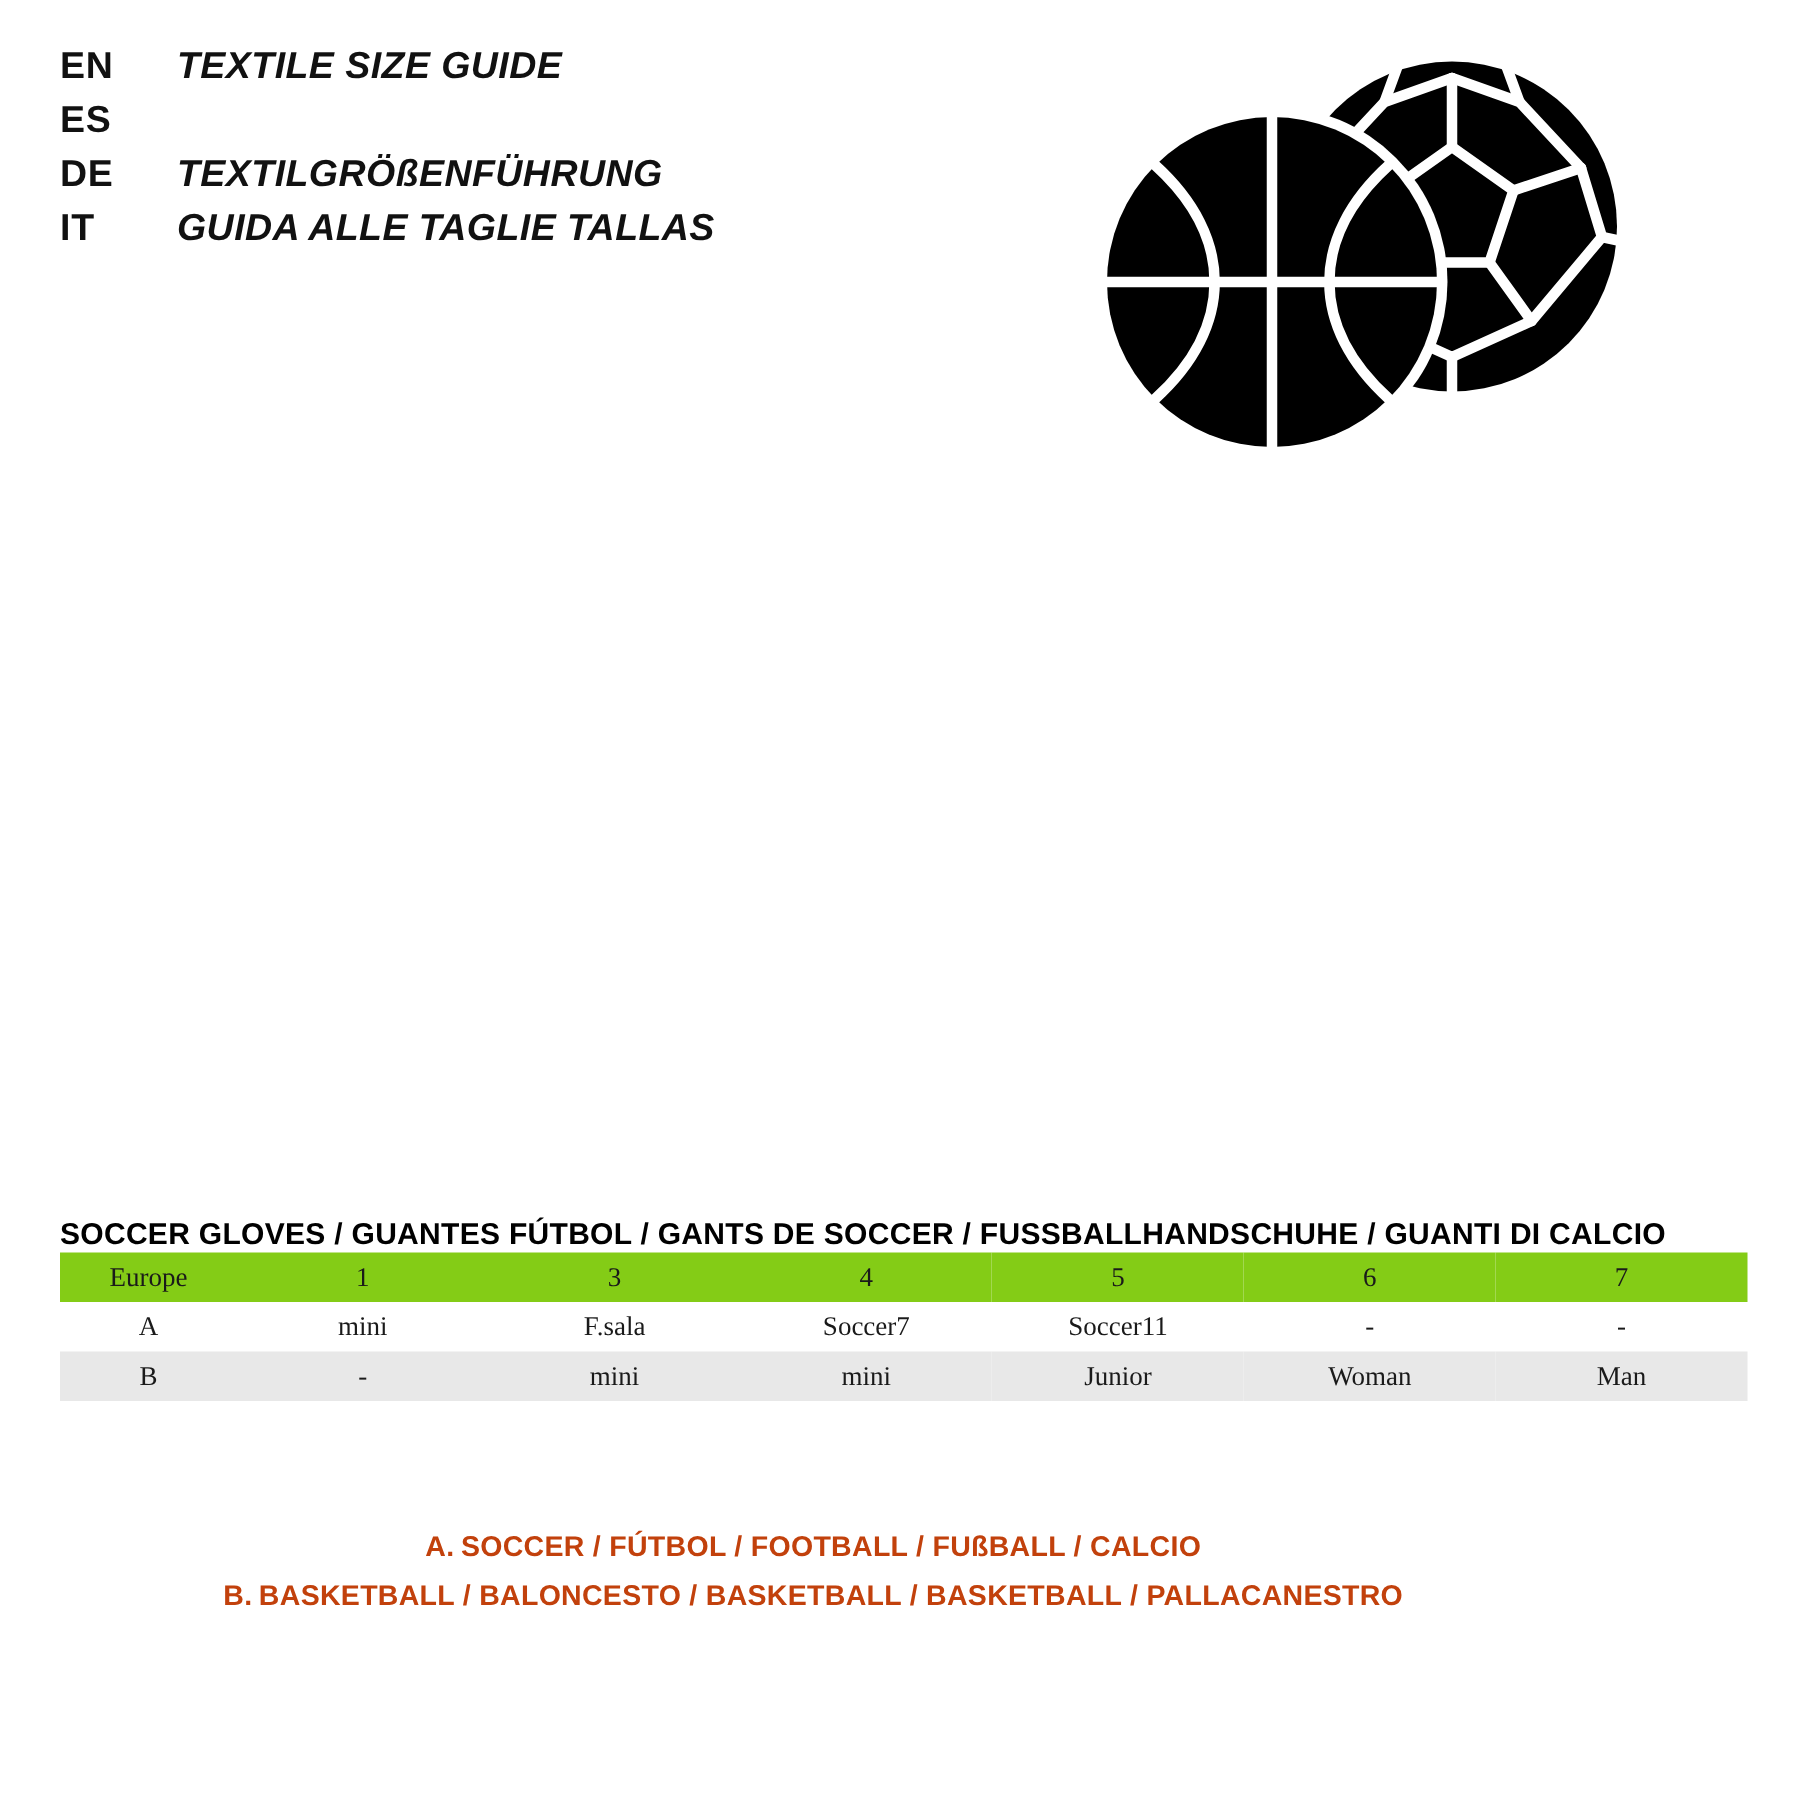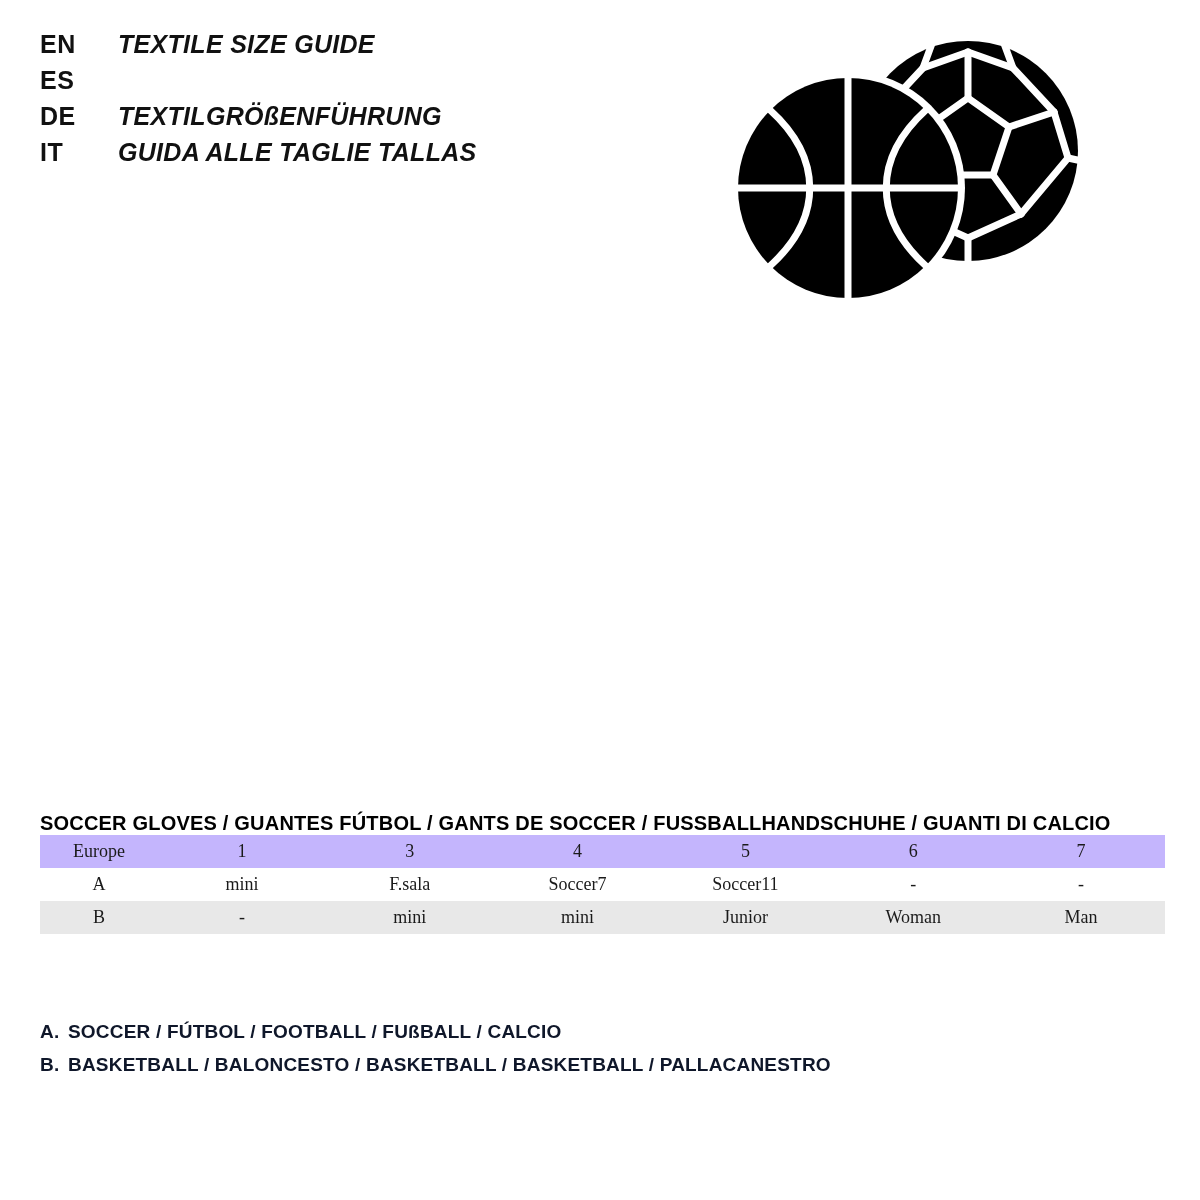--- a/index.html
+++ b/index.html
@@ -76,21 +76,21 @@
   table.size-table td, table.size-table th {
     padding: 0;
     height: 33px;
     font-size: 18px;
     font-weight: 400;
     text-align: center;
     color: #1a1a1a;
     font-family: "Liberation Serif", serif;
   }
   tr.row-head td {
-    background: #c4b5fd;
+    background: #84cc16;
   }
   tr.row-alt td {
     background: #e8e8e8;
   }
   tr.row-white td {
     background: #ffffff;
   }
   td.col-label {
     text-align: left;
     padding-left: 10px;
@@ -101,23 +101,24 @@
   .legend {
     position: absolute;
     left: 40px;
     top: 1015px;
     width: 1000px;
   }
   .legend-row {
     font-size: 19px;
     font-weight: 700;
     letter-spacing: 0.2px;
-    color: #0f172a;
+    color: #c2410c;
     line-height: 33px;
     white-space: nowrap;
+    text-align: center;
   }
   .legend-key {
     display: inline-block;
     width: 28px;
   }
 </style>
 </head>
 <body>
 
 <div class="lang-block">

